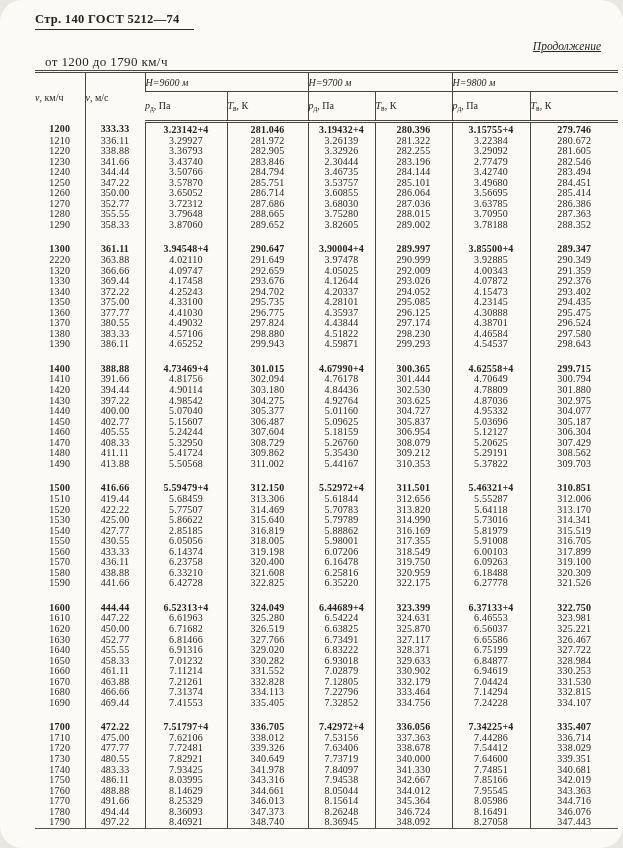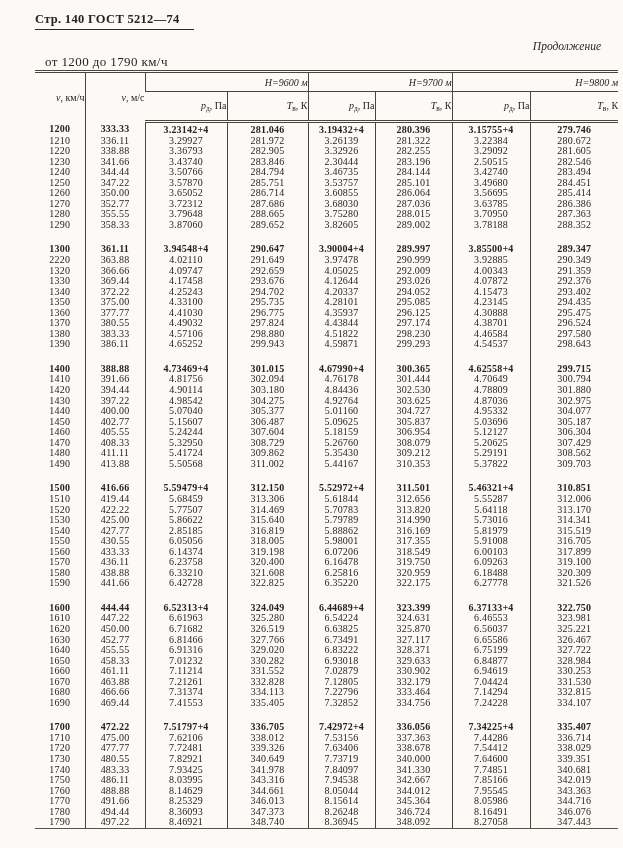--- a/index.html
+++ b/index.html
@@ -8,32 +8,33 @@
     background:#e9e7e2;
     font-family:"Liberation Serif", serif;
     color:#26241f;
     -webkit-font-smoothing:antialiased;
   }
   .page{
     position:relative;
     width:623px;height:848px;
     background:#fbfaf6;
     overflow:hidden;
+    border-radius:22px;
   }
   .running-head{
     position:absolute;left:35px;top:12px;
     font-size:12.5px;letter-spacing:.3px;
     border-bottom:1.4px solid #2c2a25;
     padding-bottom:2px;padding-right:14px;
     white-space:nowrap;
   }
   .running-head b{font-weight:bold;}
   .continuation{
     position:absolute;right:22px;top:40px;
-    font-style:italic;font-size:11.5px;
+    font-style:italic;font-size:11.5px;text-decoration:underline;
   }
   .range-label{
     position:absolute;left:45px;top:54px;
     font-size:13px;letter-spacing:.4px;
   }
   table.data{
     position:absolute;left:35px;top:70px;
     width:583px;
     border-collapse:collapse;
     table-layout:fixed;
@@ -41,21 +42,21 @@
   }
   col.c0{width:50px;} col.c1{width:60px;}
   col.c2{width:82px;} col.c3{width:81px;}
   col.c4{width:67px;} col.c5{width:77px;}
   col.c6{width:78px;} col.c7{width:88px;}
 
   table.data thead th{
     font-weight:normal;
     border-left:1px solid #4a463e;
     padding:2px 0;
-    text-align:right;
+    text-align:left;
     font-size:10px;
     margin-left:40px;
   }
   table.data thead th:first-child{border-left:none;}
   table.data{border-top:3px double #4a463e;border-bottom:1px solid #57534a;}
   tr.h-groups th{border-bottom:1px solid #4a463e;font-style:italic;height:14px;}
   tr.h-groups th.spd{border-bottom:none;font-style:normal;}
   tr.h-sub th{border-bottom:3px double #4a463e;height:24px;vertical-align:middle;}
   th .it{font-style:italic;}
   th sub{font-size:7.5px;vertical-align:-2px;}
@@ -146,21 +147,21 @@
           <td>3.29092</td>
           <td>281.605</td>
         </tr>
         <tr>
           <td>1230</td>
           <td>341.66</td>
           <td>3.43740</td>
           <td>283.846</td>
           <td>2.30444</td>
           <td>283.196</td>
-          <td>2.50515</td>
+          <td>2.77479</td>
           <td>282.546</td>
         </tr>
         <tr>
           <td>1240</td>
           <td>344.44</td>
           <td>3.50766</td>
           <td>284.794</td>
           <td>3.46735</td>
           <td>284.144</td>
           <td>3.42740</td>

